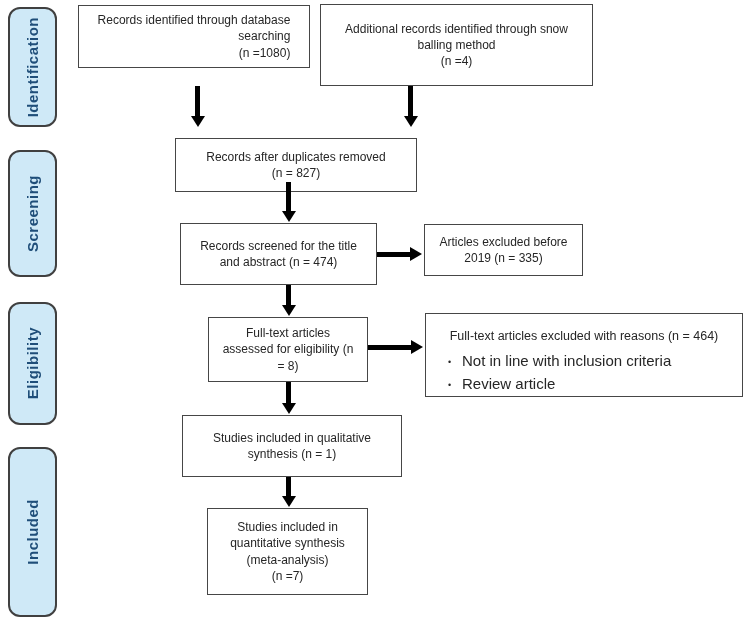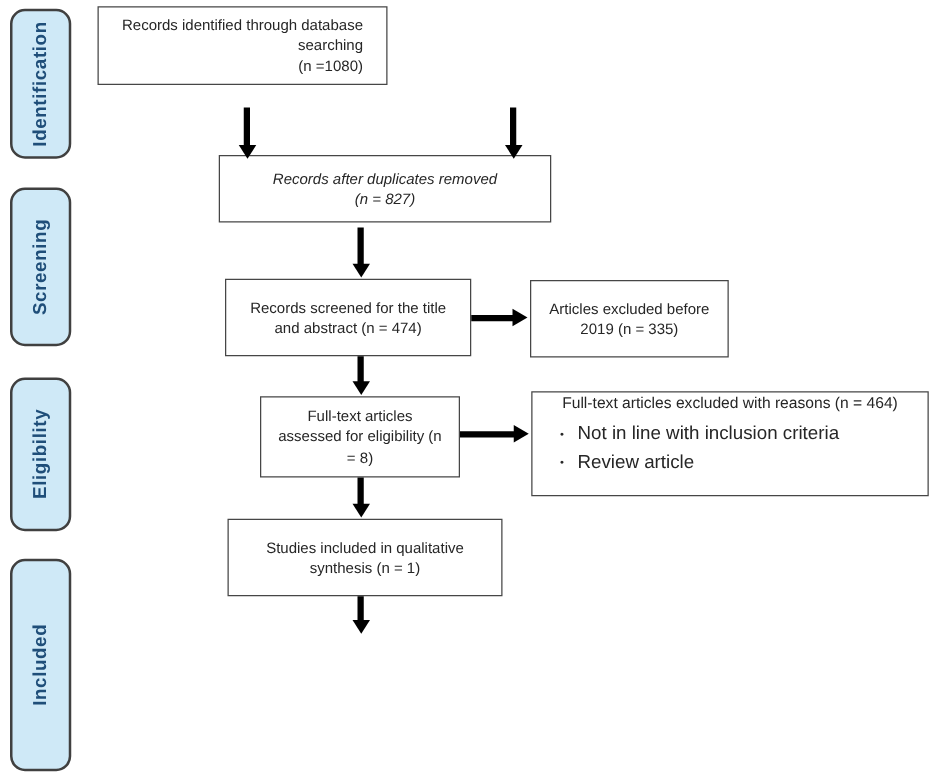--- a/index.html
+++ b/index.html
@@ -46,21 +46,21 @@
     white-space:pre-line;
     font-size:12px;
     line-height:1.35;
   }
 
   
   .box-reasons{
     position:absolute;
     background:#ffffff;
     border:1.5px solid var(--box-border);
-    padding:1px 8px 4px 8px;
+    padding:15px 8px 4px 8px;
   }
   .reasons-title{
     text-align:center;
     font-size:12.5px;
     margin-bottom:7px;
   }
   .reasons-list{
     list-style:none;
     font-size:15px;
     line-height:1.5;
@@ -107,32 +107,37 @@
   <div class="stage" style="left:8px;top:447px;width:49px;height:170px;">
     <span class="stage-text">Included</span>
   </div>
 
   <div class="box" style="left:78px;top:5px;width:232px;height:63px;text-align:right;">
     <span class="box-text">Records identified through database
 searching
 (n =1080)</span>
   </div>
 
+  <div class="box" style="left:320px;top:4px;width:273px;height:82px;">
+    <span class="box-text">Additional records identified through snow
+balling method
+(n =4)</span>
+  </div>
 
-  <div class="box" style="left:175px;top:124px;width:266px;height:54px;font-style:italic;">
+  <div class="box" style="left:175px;top:138px;width:242px;height:54px;">
     <span class="box-text">Records after duplicates removed
 (n = 827)</span>
   </div>
 
   <div class="box" style="left:180px;top:223px;width:197px;height:62px;">
     <span class="box-text">Records screened for the title
 and abstract (n = 474)</span>
   </div>
 
-  <div class="box" style="left:424px;top:224px;width:159px;height:62px;">
+  <div class="box" style="left:424px;top:224px;width:159px;height:52px;">
     <span class="box-text">Articles excluded before
 2019 (n = 335)</span>
   </div>
 
   <div class="box" style="left:208px;top:317px;width:160px;height:65px;">
     <span class="box-text">Full-text articles
 assessed for eligibility (n
 = 8)</span>
   </div>
 
@@ -142,20 +147,26 @@
       <li>Not in line with inclusion criteria</li>
       <li>Review article</li>
     </ul>
   </div>
 
   <div class="box" style="left:182px;top:415px;width:220px;height:62px;">
     <span class="box-text">Studies included in qualitative
 synthesis (n = 1)</span>
   </div>
 
+  <div class="box" style="left:207px;top:508px;width:161px;height:87px;">
+    <span class="box-text">Studies included in
+quantitative synthesis
+(meta-analysis)
+(n =7)</span>
+  </div>
 
   <div class="shaft-v" style="left:195px;top:86px;height:31px;"></div>
   <div class="head-down" style="left:191px;top:116px;"></div>
 
   <div class="shaft-v" style="left:408px;top:86px;height:31px;"></div>
   <div class="head-down" style="left:404px;top:116px;"></div>
 
   <div class="shaft-v" style="left:286px;top:182px;height:30px;"></div>
   <div class="head-down" style="left:282px;top:211px;"></div>
 

